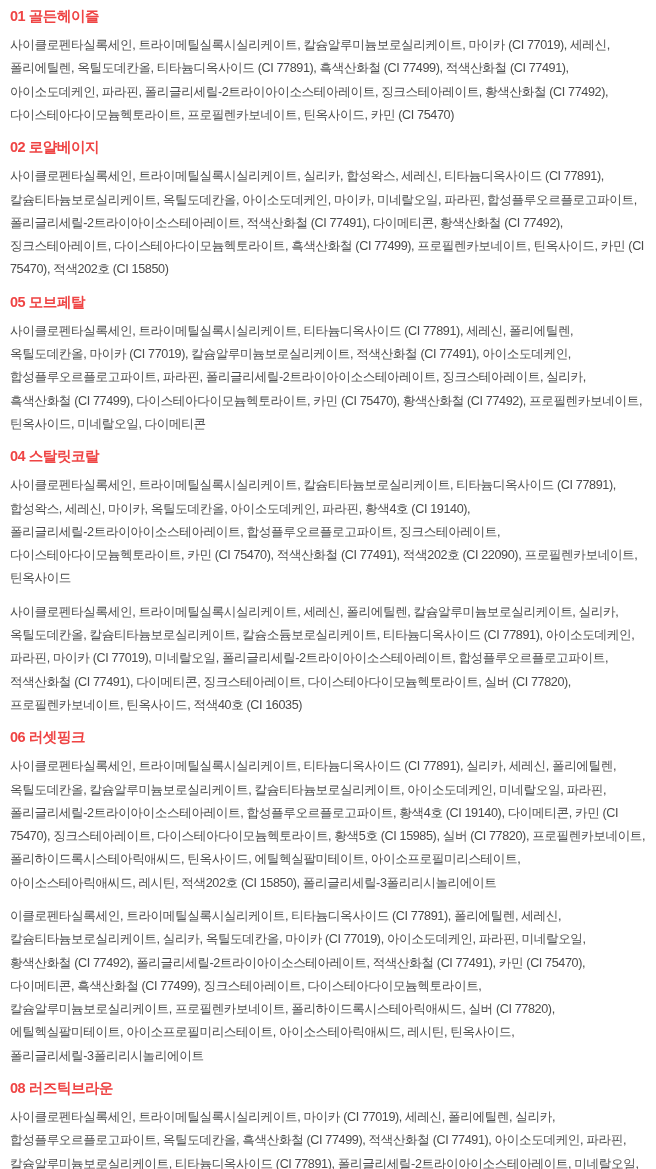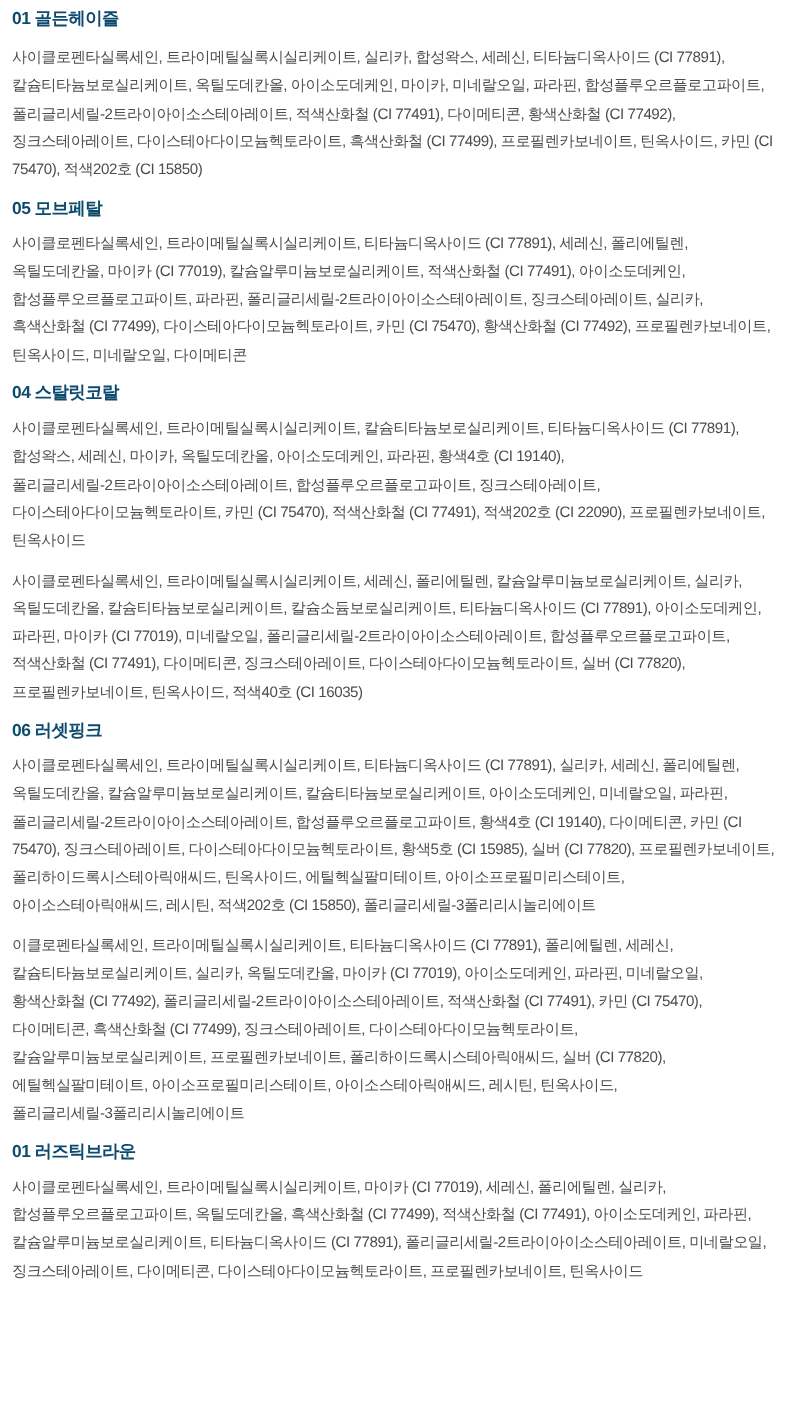--- a/index.html
+++ b/index.html
@@ -23,21 +23,21 @@
     background: #ffffff;
     overflow: hidden;
   }
 
   .shade-section { margin: 0 0 10px 0; }
   .shade-section:last-of-type { margin-bottom: 0; }
 
   .shade-title {
     font-size: 14.5px;
     font-weight: bold;
-    color: #0c4a6e;
+    color: #ef4444;
     letter-spacing: -0.45px;
     line-height: 1.45;
     margin: 0 0 7px 0;
     padding: 0;
   }
 
   .shade-ingredients {
     font-size: 12.6px;
     color: #4c4c4c;
     line-height: 1.85;
@@ -51,23 +51,25 @@
 </style>
 </head>
 <body>
 
 <div class="page">
 
   <div class="shade-list">
 
     <section class="shade-section">
       <h2 class="shade-title">01 골든헤이즐</h2>
+      <p class="shade-ingredients">사이클로펜타실록세인, 트라이메틸실록시실리케이트, 칼슘알루미늄보로실리케이트, 마이카 (CI 77019), 세레신, 폴리에틸렌, 옥틸도데칸올, 티타늄디옥사이드 (CI 77891), 흑색산화철 (CI 77499), 적색산화철 (CI 77491), 아이소도데케인, 파라핀, 폴리글리세릴-2트라이아이소스테아레이트, 징크스테아레이트, 황색산화철 (CI 77492), 다이스테아다이모늄헥토라이트, 프로필렌카보네이트, 틴옥사이드, 카민 (CI 75470)</p>
     </section>
 
     <section class="shade-section">
+      <h2 class="shade-title">02 로얄베이지</h2>
       <p class="shade-ingredients">사이클로펜타실록세인, 트라이메틸실록시실리케이트, 실리카, 합성왁스, 세레신, 티타늄디옥사이드 (CI 77891), 칼슘티타늄보로실리케이트, 옥틸도데칸올, 아이소도데케인, 마이카, 미네랄오일, 파라핀, 합성플루오르플로고파이트, 폴리글리세릴-2트라이아이소스테아레이트, 적색산화철 (CI 77491), 다이메티콘, 황색산화철 (CI 77492), 징크스테아레이트, 다이스테아다이모늄헥토라이트, 흑색산화철 (CI 77499), 프로필렌카보네이트, 틴옥사이드, 카민 (CI 75470), 적색202호 (CI 15850)</p>
     </section>
 
     <section class="shade-section">
       <h2 class="shade-title">05 모브페탈</h2>
       <p class="shade-ingredients">사이클로펜타실록세인, 트라이메틸실록시실리케이트, 티타늄디옥사이드 (CI 77891), 세레신, 폴리에틸렌, 옥틸도데칸올, 마이카 (CI 77019), 칼슘알루미늄보로실리케이트, 적색산화철 (CI 77491), 아이소도데케인, 합성플루오르플로고파이트, 파라핀, 폴리글리세릴-2트라이아이소스테아레이트, 징크스테아레이트, 실리카, 흑색산화철 (CI 77499), 다이스테아다이모늄헥토라이트, 카민 (CI 75470), 황색산화철 (CI 77492), 프로필렌카보네이트, 틴옥사이드, 미네랄오일, 다이메티콘</p>
     </section>
 
     <section class="shade-section">
       <h2 class="shade-title">04 스탈릿코랄</h2>
@@ -81,19 +83,19 @@
     <section class="shade-section">
       <h2 class="shade-title">06 러셋핑크</h2>
       <p class="shade-ingredients">사이클로펜타실록세인, 트라이메틸실록시실리케이트, 티타늄디옥사이드 (CI 77891), 실리카, 세레신, 폴리에틸렌, 옥틸도데칸올, 칼슘알루미늄보로실리케이트, 칼슘티타늄보로실리케이트, 아이소도데케인, 미네랄오일, 파라핀, 폴리글리세릴-2트라이아이소스테아레이트, 합성플루오르플로고파이트, 황색4호 (CI 19140), 다이메티콘, 카민 (CI 75470), 징크스테아레이트, 다이스테아다이모늄헥토라이트, 황색5호 (CI 15985), 실버 (CI 77820), 프로필렌카보네이트, 폴리하이드록시스테아릭애씨드, 틴옥사이드, 에틸헥실팔미테이트, 아이소프로필미리스테이트, 아이소스테아릭애씨드, 레시틴, 적색202호 (CI 15850), 폴리글리세릴-3폴리리시놀리에이트</p>
     </section>
 
     <section class="shade-section">
       <p class="shade-ingredients">이클로펜타실록세인, 트라이메틸실록시실리케이트, 티타늄디옥사이드 (CI 77891), 폴리에틸렌, 세레신, 칼슘티타늄보로실리케이트, 실리카, 옥틸도데칸올, 마이카 (CI 77019), 아이소도데케인, 파라핀, 미네랄오일, 황색산화철 (CI 77492), 폴리글리세릴-2트라이아이소스테아레이트, 적색산화철 (CI 77491), 카민 (CI 75470), 다이메티콘, 흑색산화철 (CI 77499), 징크스테아레이트, 다이스테아다이모늄헥토라이트, 칼슘알루미늄보로실리케이트, 프로필렌카보네이트, 폴리하이드록시스테아릭애씨드, 실버 (CI 77820), 에틸헥실팔미테이트, 아이소프로필미리스테이트, 아이소스테아릭애씨드, 레시틴, 틴옥사이드, 폴리글리세릴-3폴리리시놀리에이트</p>
     </section>
 
     <section class="shade-section">
-      <h2 class="shade-title">01 러즈틱브라운</h2>
+      <h2 class="shade-title">08 러즈틱브라운</h2>
       <p class="shade-ingredients">사이클로펜타실록세인, 트라이메틸실록시실리케이트, 마이카 (CI 77019), 세레신, 폴리에틸렌, 실리카, 합성플루오르플로고파이트, 옥틸도데칸올, 흑색산화철 (CI 77499), 적색산화철 (CI 77491), 아이소도데케인, 파라핀, 칼슘알루미늄보로실리케이트, 티타늄디옥사이드 (CI 77891), 폴리글리세릴-2트라이아이소스테아레이트, 미네랄오일, 징크스테아레이트, 다이메티콘, 다이스테아다이모늄헥토라이트, 프로필렌카보네이트, 틴옥사이드</p>
     </section>
 
   </div>
 
 </div>
 
 </body></html>

